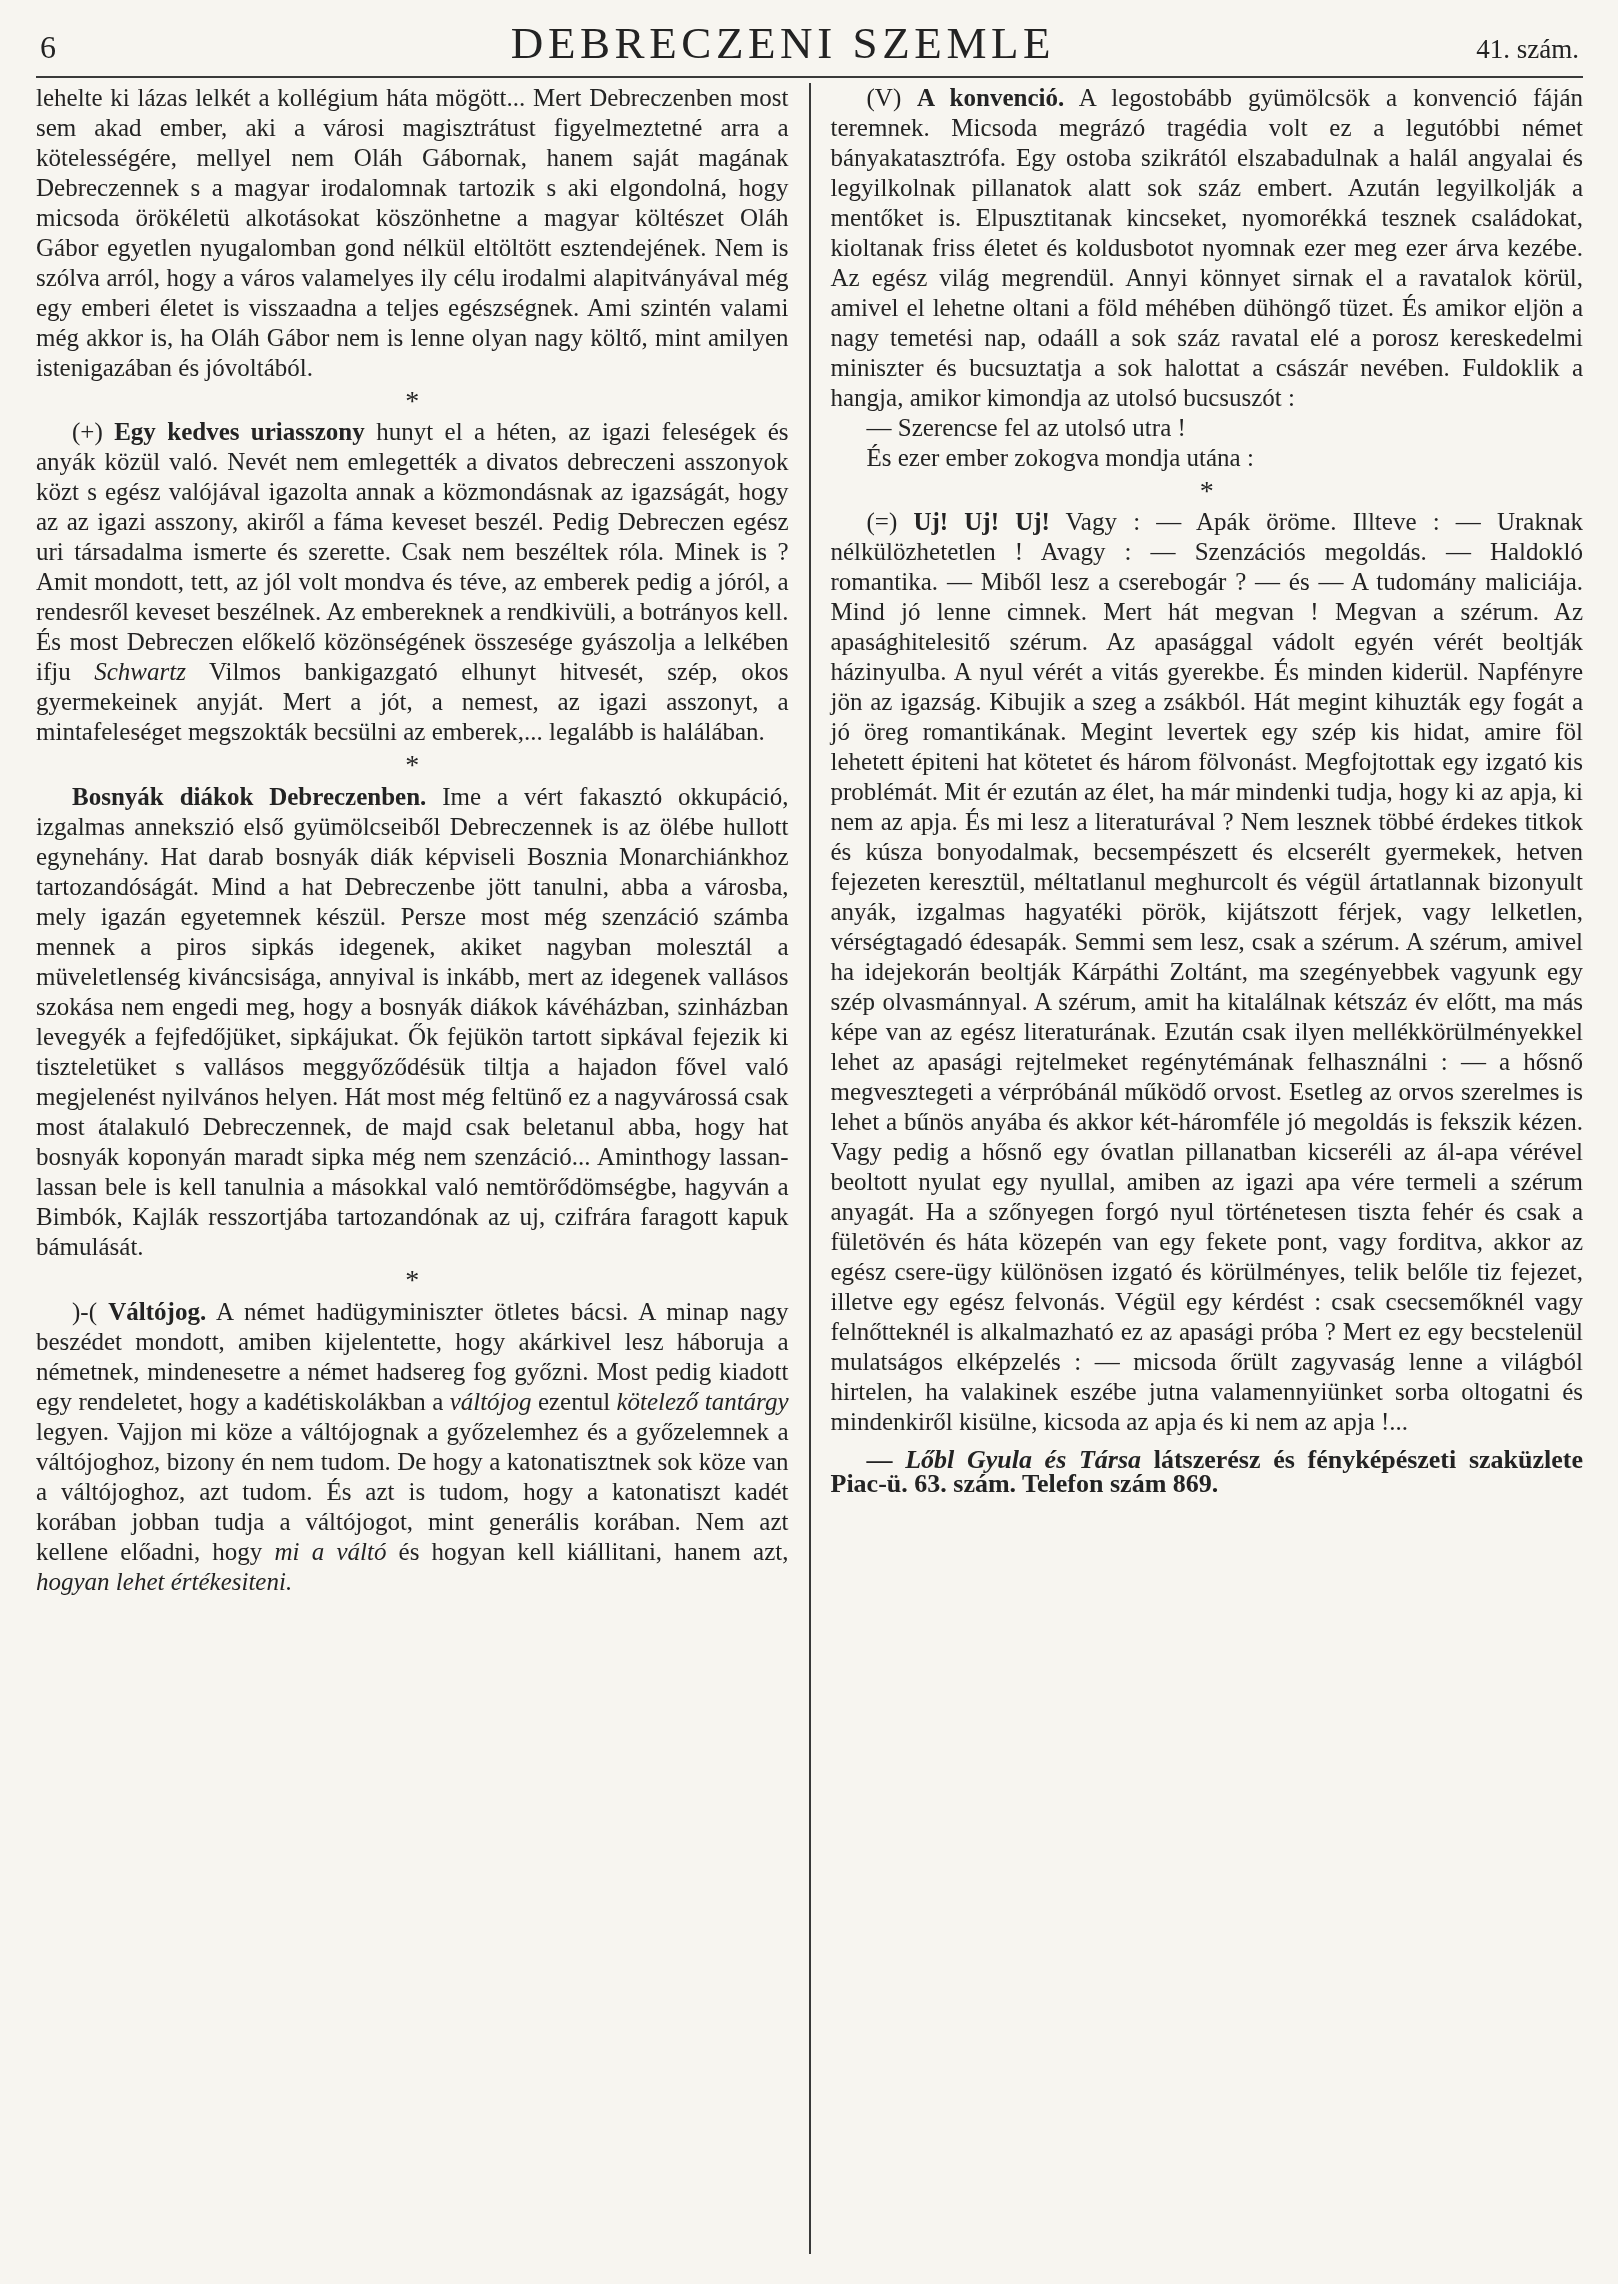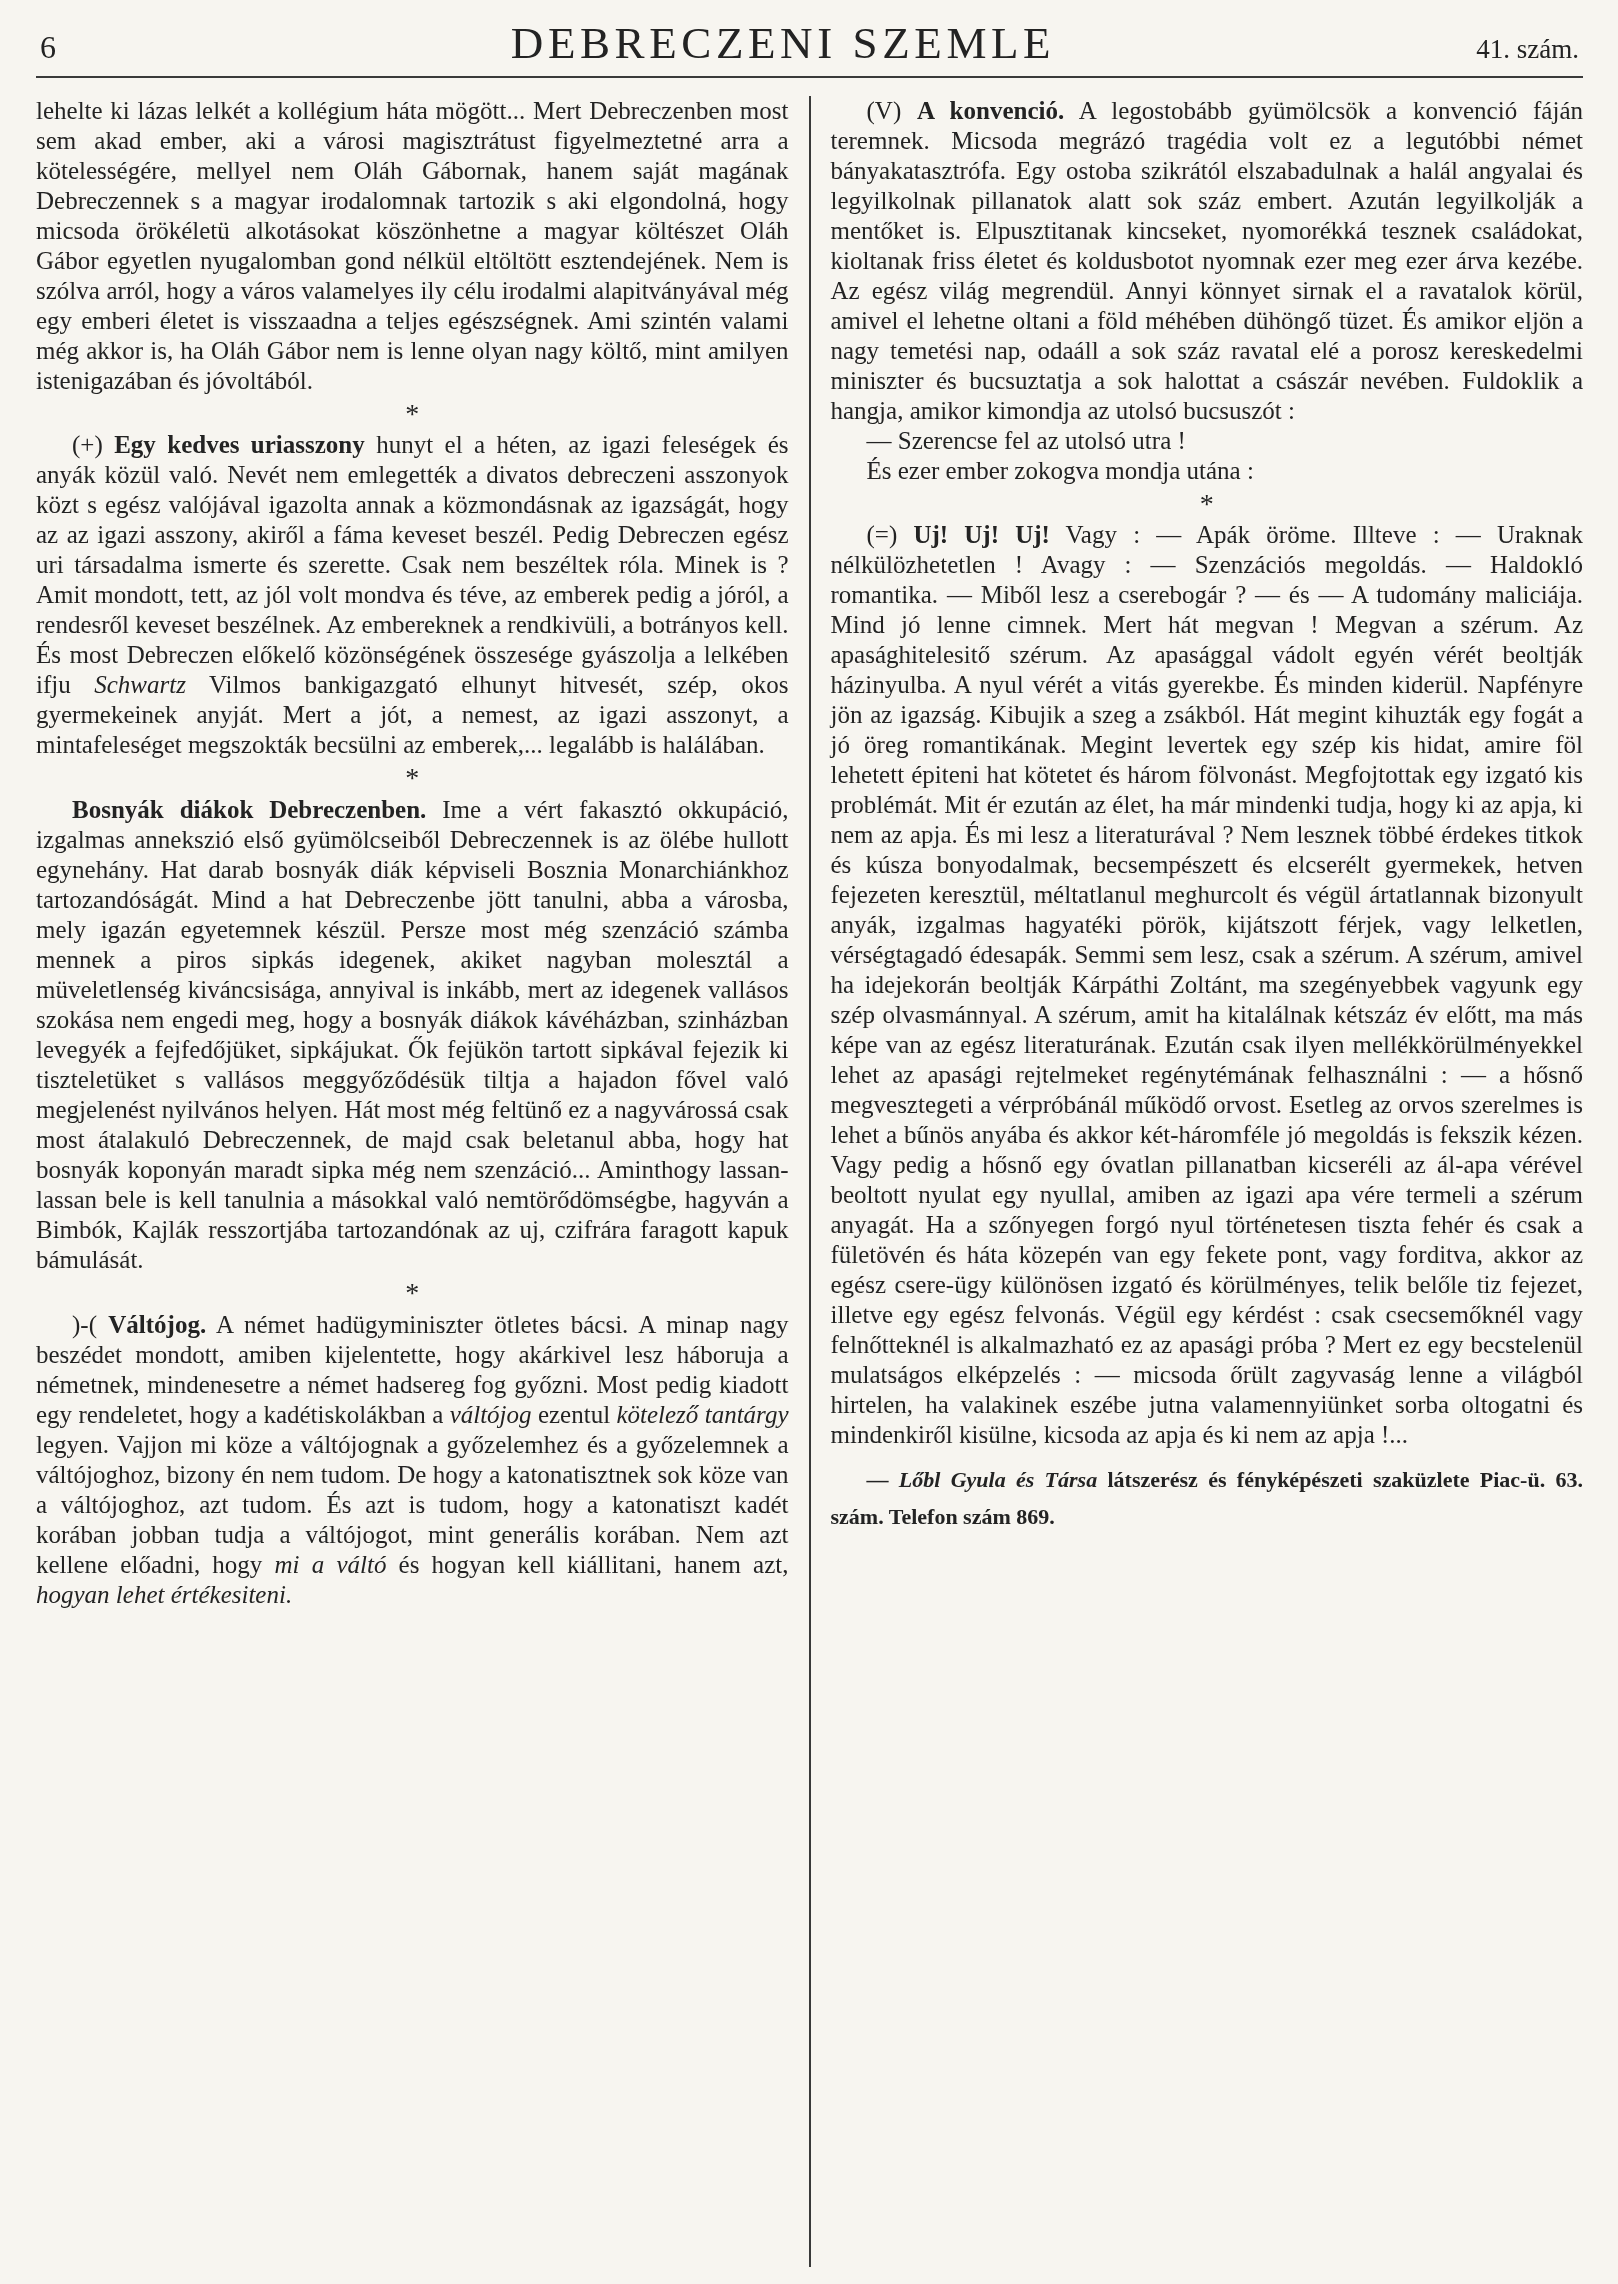--- a/index.html
+++ b/index.html
@@ -40,21 +40,21 @@
     text-align: right;
   }
   .header-rule {
     height: 0;
     border-top: 2px solid var(--rule, #3a3a3a);
     margin-top: 6.6px;
   }
   .content {
     display: flex;
     align-items: stretch;
-    margin-top: 18px;
+    margin-top: 5px;
     min-height: 2171px;
   }
   .col {
     flex: 1;
     font-size: 25px;
     line-height: 30px;
     text-align: justify;
   }
   .divider {
     width: 2px;
@@ -66,22 +66,22 @@
   .col p.para.noindent { text-indent: 0; }
   .col p.sep {
     text-align: center;
     text-indent: 0;
     font-size: 28px;
     line-height: 32px;
     margin: 2px 0 0.7px 0;
   }
   .col p.footer {
     margin-top: 10.6px;
-    font-size: 22px;
-    line-height: 37px;
+    font-size: 26px;
+    line-height: 24px;
     font-weight: bold;
   }
   .b  { font-weight: bold; }
   .i  { font-style: italic; }
   .bi { font-weight: bold; font-style: italic; }
 </style>
 </head>
 <body>
 
 <div class="page">

